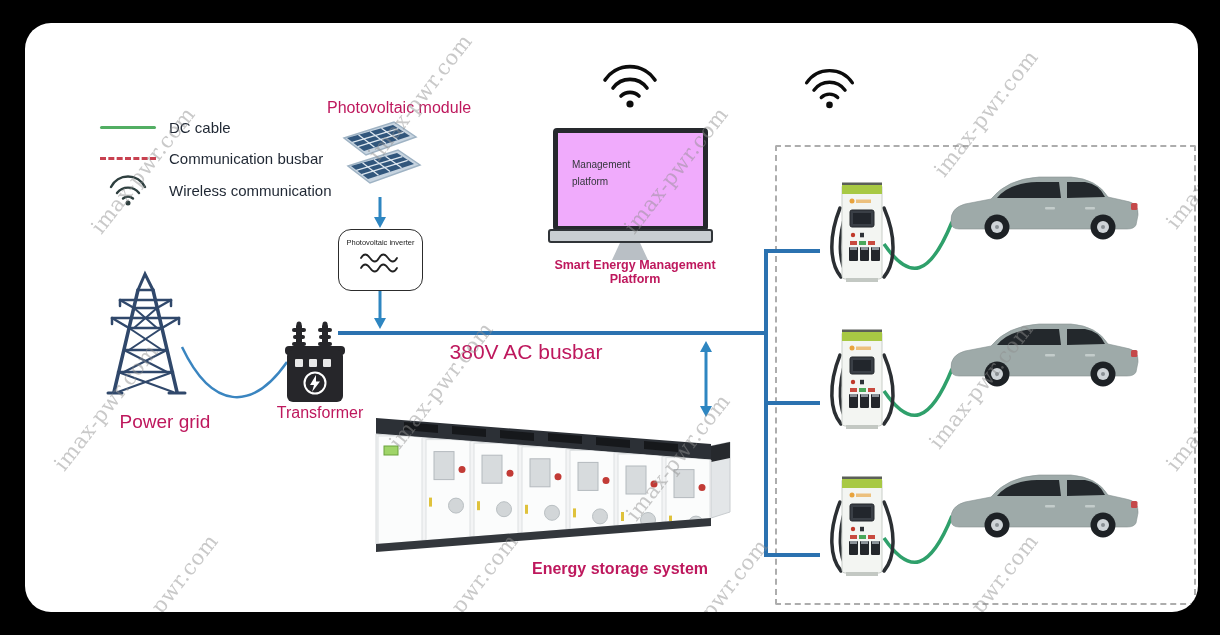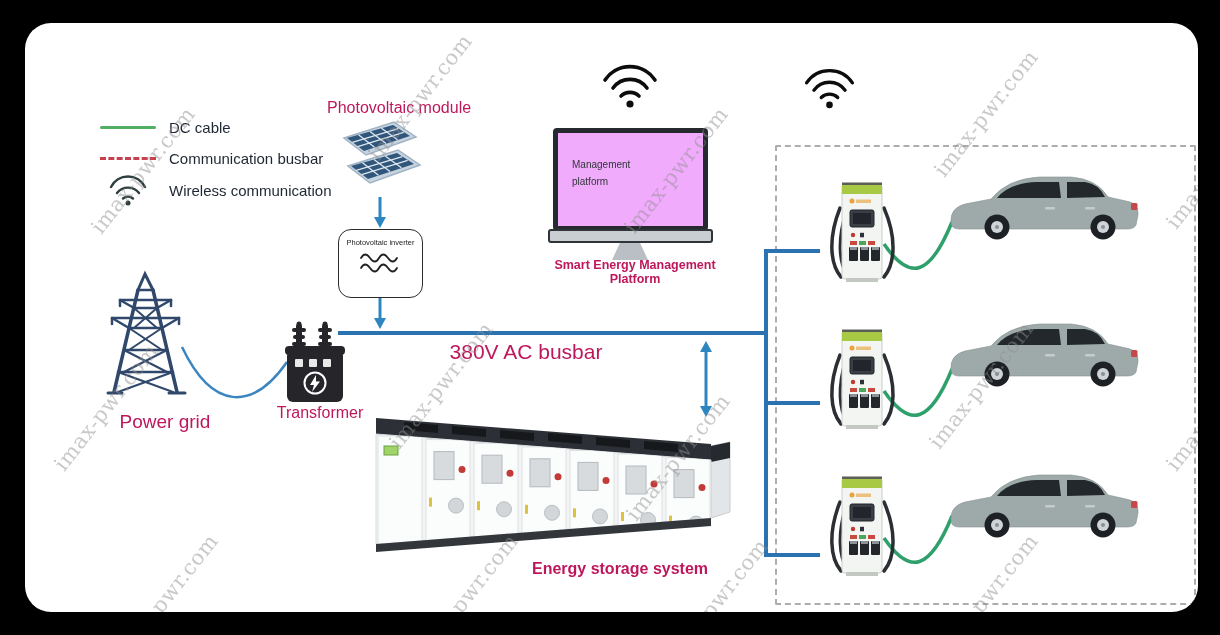--- a/index.html
+++ b/index.html
@@ -10,21 +10,21 @@
   .sw{width:56px;flex:0 0 56px;display:flex;justify-content:center;align-items:center;}
   .line-swatch{width:56px;height:3.5px;border-radius:2px;}
   .dash-swatch{width:56px;height:0;border-top:3.5px dashed #c84150;}
   .legend-label{font-size:15px;color:#1f2733;}
   .wm{position:absolute;z-index:30;width:160px;font-family:"DejaVu Serif",serif;font-size:21px;color:#8f8f8f;opacity:.48;transform:rotate(-52deg);white-space:nowrap;pointer-events:none;letter-spacing:.5px;}
   .dashed-box{position:absolute;left:750px;top:122px;width:417px;height:456px;border:2px dashed #adadad;z-index:4;border-radius:2px;}
   .monitor-frame{position:absolute;left:553px;top:128px;width:155px;height:103px;border:5px solid #26292d;background:#f0abfc;border-radius:4px;box-sizing:border-box;z-index:10;}
   .monitor-screen-text{position:absolute;left:14px;top:24px;width:78px;font-size:10px;line-height:1.65;color:#33363b;}
   .monitor-strip{position:absolute;left:548px;top:229px;width:165px;height:14px;background:#c9ced2;border:2px solid #303438;border-radius:3px;box-sizing:border-box;z-index:11;}
   .monitor-stand{position:absolute;left:612px;top:243px;width:36px;height:17px;background:#b9bfc5;clip-path:polygon(22% 0,78% 0,100% 100%,0% 100%);z-index:10;}
-  .inverter-box{position:absolute;left:338px;top:229px;width:85px;height:69px;background:#fff;border:1.5px solid #2c2c2c;border-radius:13px;z-index:10;box-sizing:border-box;}
+  .inverter-box{position:absolute;left:338px;top:229px;width:85px;height:62px;background:#fff;border:1.5px solid #2c2c2c;border-radius:13px;z-index:10;box-sizing:border-box;}
   .inverter-label{position:absolute;left:0;top:8px;width:100%;text-align:center;font-size:7.5px;color:#222;}
 </style>
 </head>
 <body>
 
 <div class="card">
 
   <div class="legend-item" style="left:75px;top:96px;">
     <span class="sw">
         <span class="line-swatch" style="background:#52ae63;"></span>

